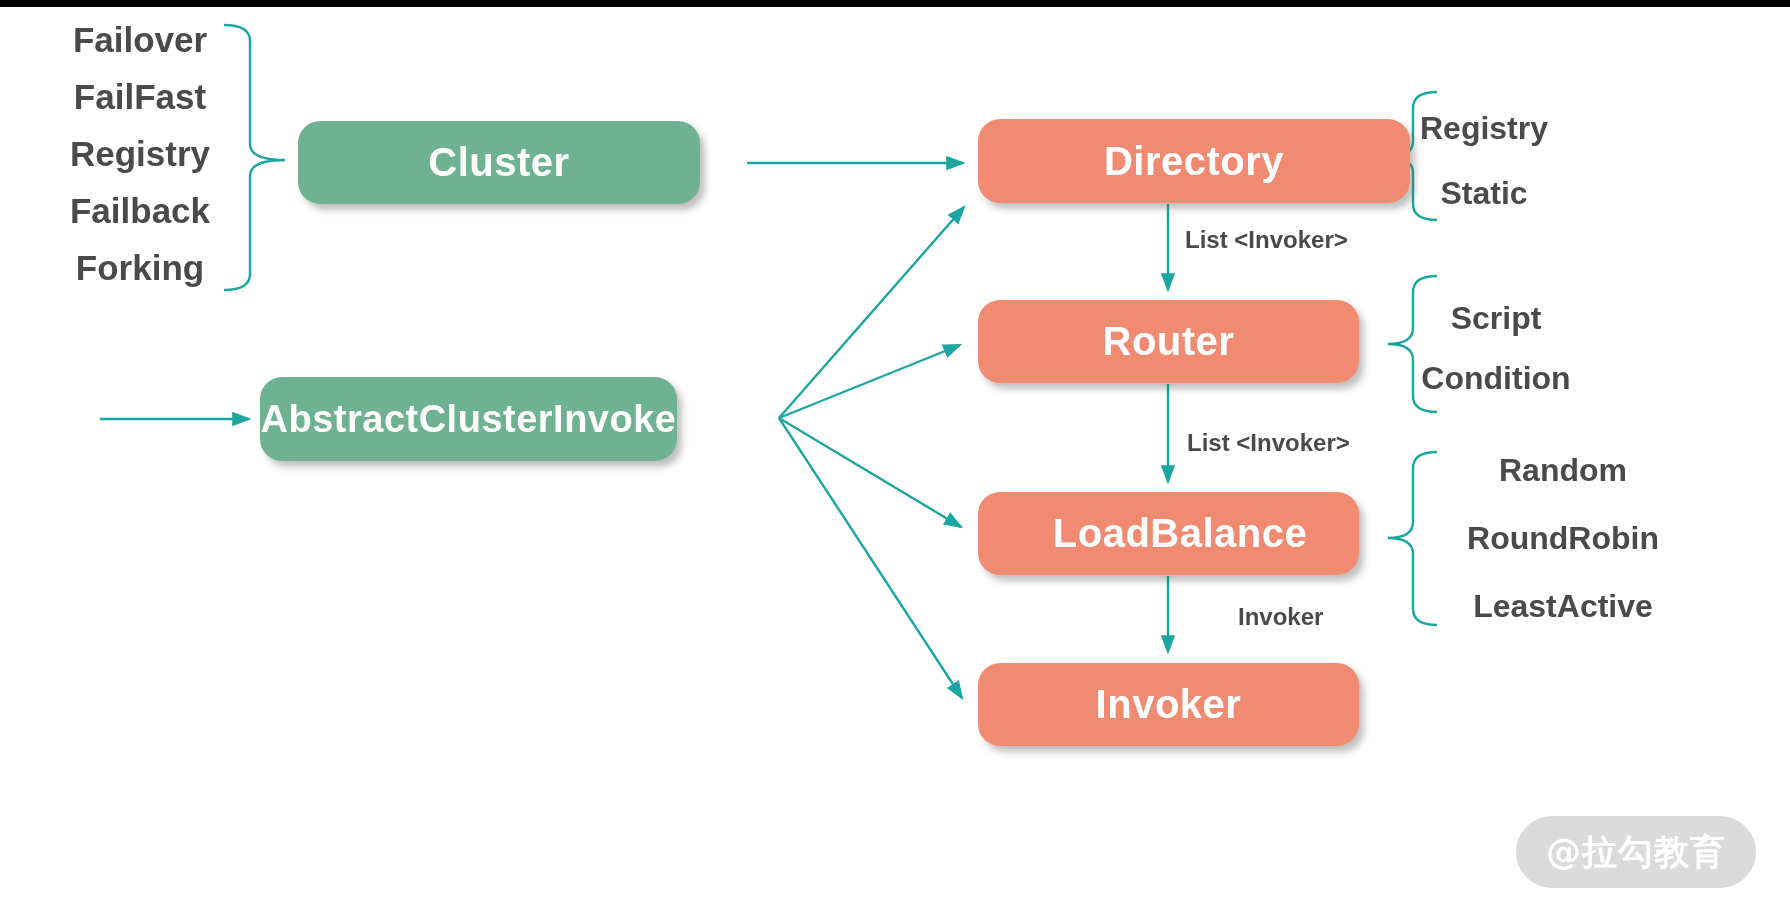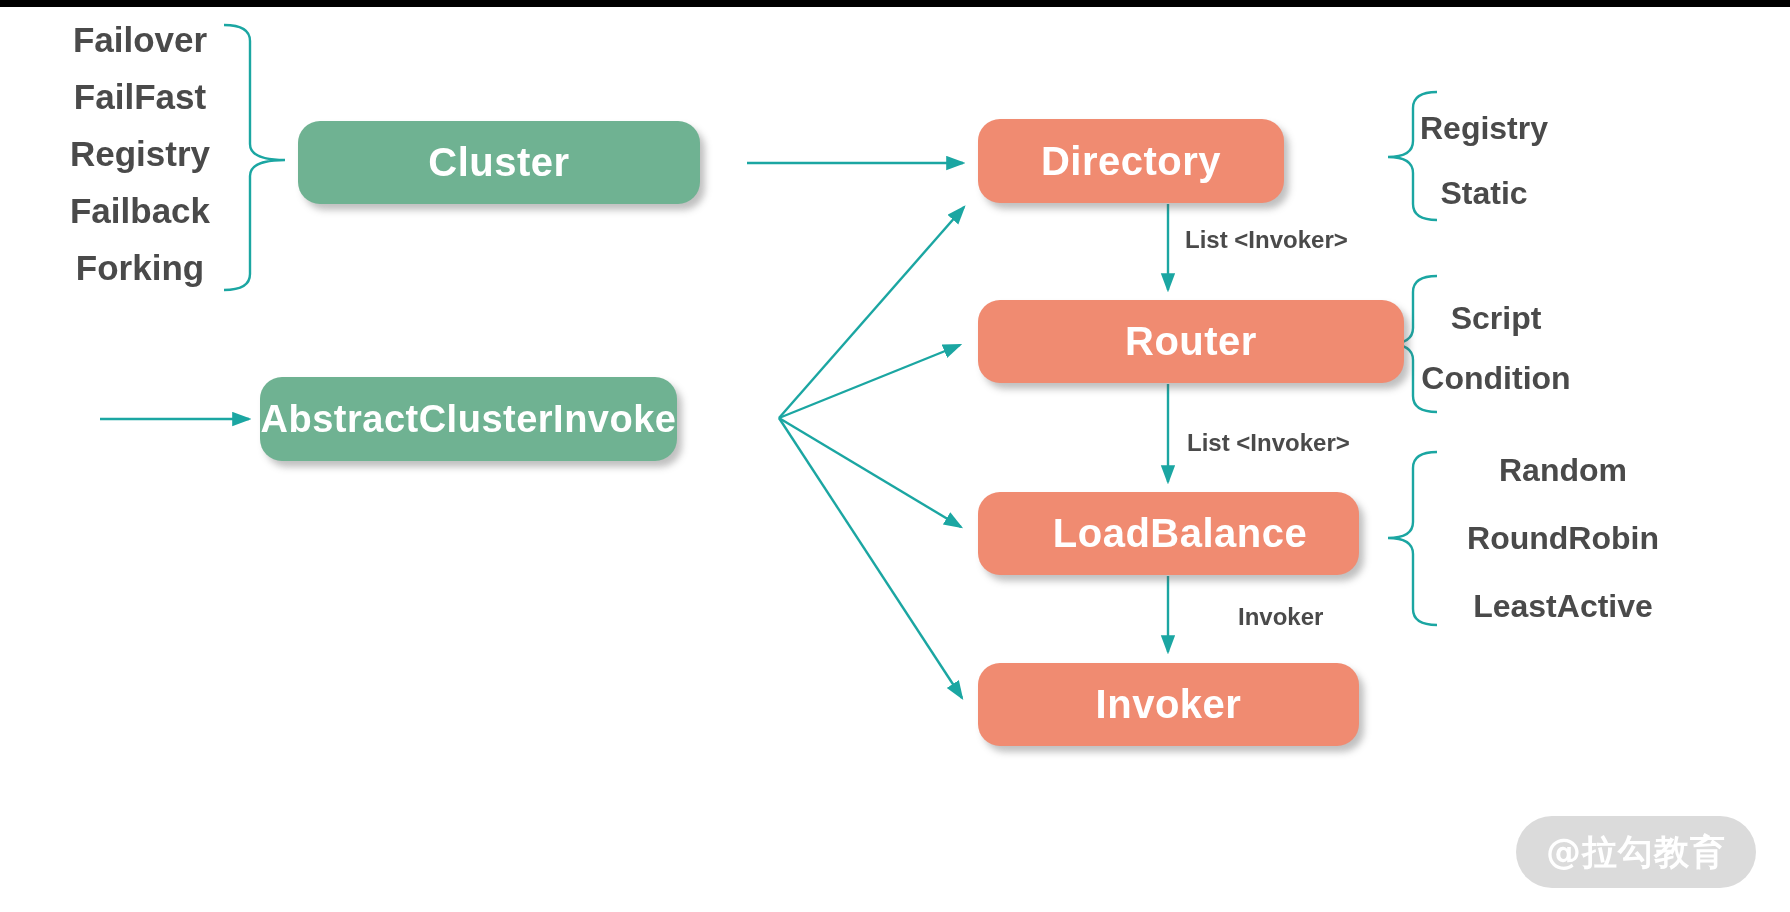--- a/index.html
+++ b/index.html
@@ -85,22 +85,22 @@
       <div class="side-item">Failover</div>
       <div class="side-item">FailFast</div>
       <div class="side-item">Registry</div>
       <div class="side-item">Failback</div>
       <div class="side-item">Forking</div>
     </div>
 
   <div class="node green" style="left:298px;top:121px;width:402px;height:83px;">Cluster</div>
   <div class="node green" style="left:260px;top:377px;width:417px;height:84px;font-size:38px;">AbstractClusterInvoke</div>
 
-  <div class="node orange" style="left:978px;top:119px;width:306px;height:84px;">Directory</div>
-  <div class="node orange" style="left:978px;top:300px;width:426px;height:83px;">Router</div>
+  <div class="node orange" style="left:978px;top:119px;width:432px;height:84px;">Directory</div>
+  <div class="node orange" style="left:978px;top:300px;width:381px;height:83px;">Router</div>
   <div class="node orange" style="left:978px;top:492px;width:381px;height:83px;padding-left:23px;">LoadBalance</div>
   <div class="node orange" style="left:978px;top:663px;width:381px;height:83px;">Invoker</div>
 
   <div class="side-list" id="directory-type-list">
       <div class="side-item">Registry</div>
       <div class="side-item">Static</div>
     </div>
   <div class="side-list" id="router-type-list">
       <div class="side-item">Script</div>
       <div class="side-item">Condition</div>

